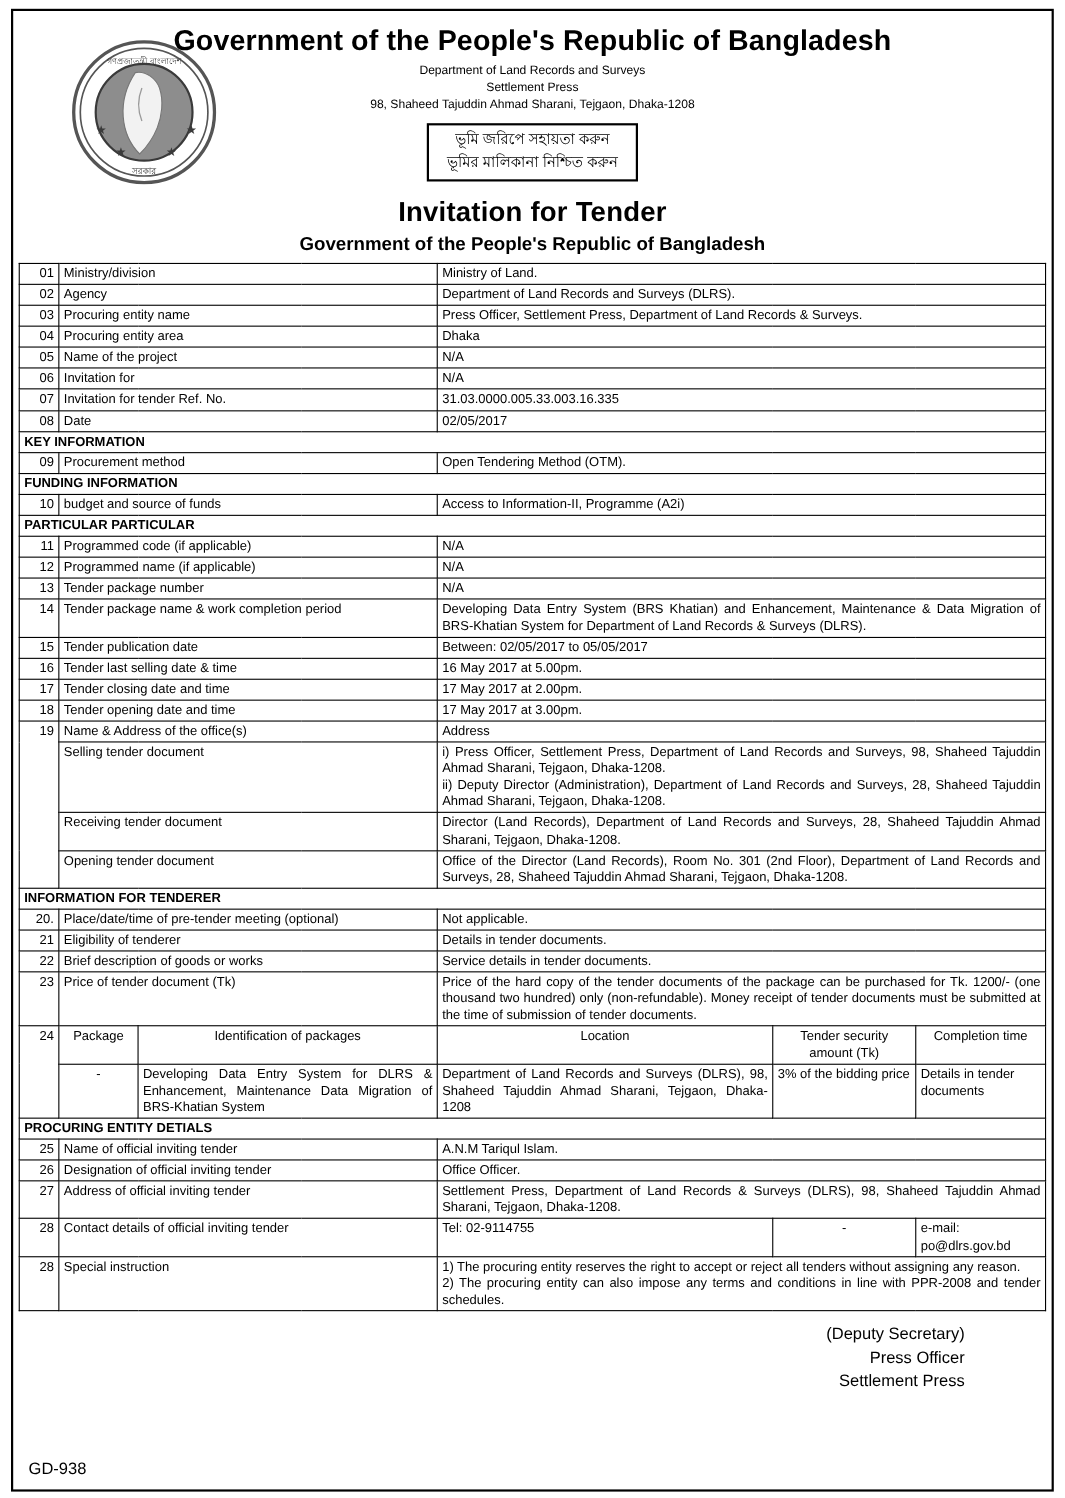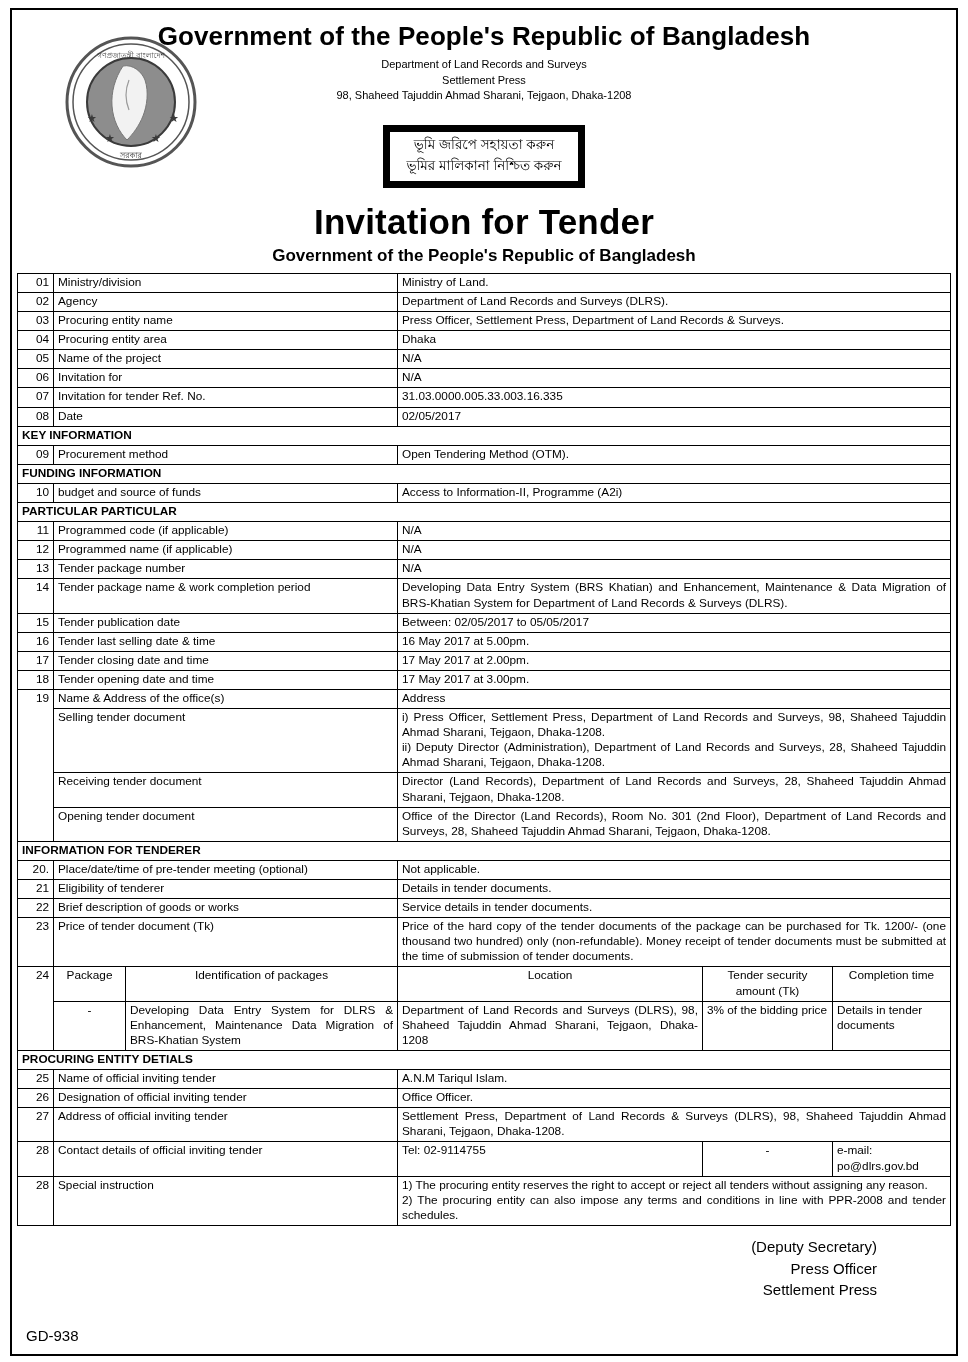--- a/index.html
+++ b/index.html
@@ -43,29 +43,29 @@
     font-weight:bold;
     letter-spacing:.1px;
     margin:2px 0 6px 0;
     line-height:1.1;
   }
   .dept-line{
     font-size:11px;
     line-height:1.45;
   }
   .bn-box{
-    margin:21px auto 0 auto;
-    border:7px solid #000000;
+    margin:8px auto 0 auto;
+    border:2px solid #000000;
     display:inline-block;
     padding:3px 16px 5px 16px;
     font-size:13.5px;
     line-height:1.5;
   }
   .iftender{
-    font-size:35px;
+    font-size:25px;
     font-weight:bold;
     margin:14px 0 4px 0;
     letter-spacing:.2px;
   }
   .subtitle{
     font-size:17px;
     font-weight:bold;
     margin:0 0 5px 0;
   }
   

